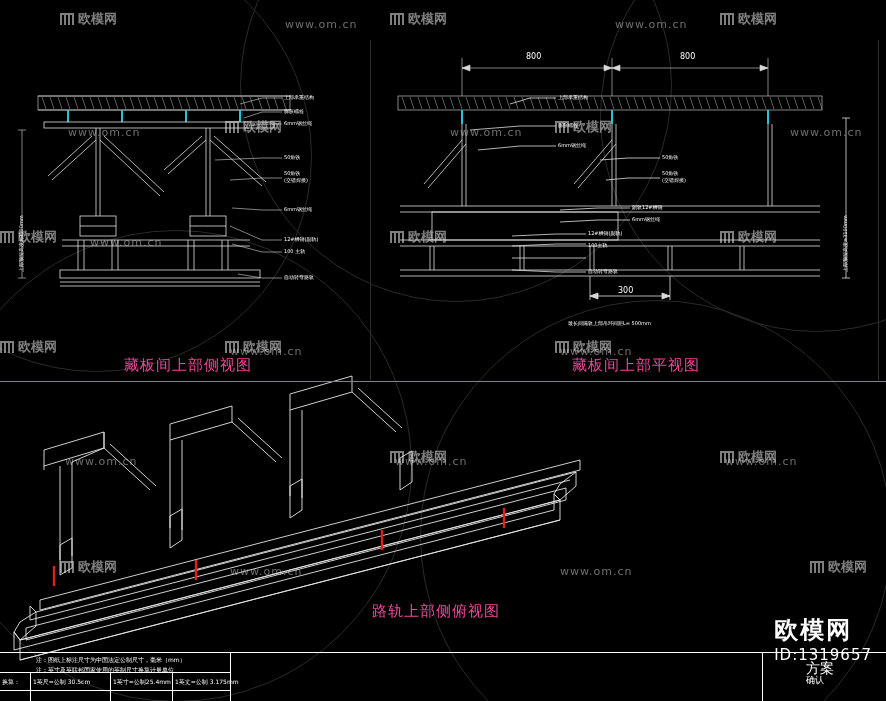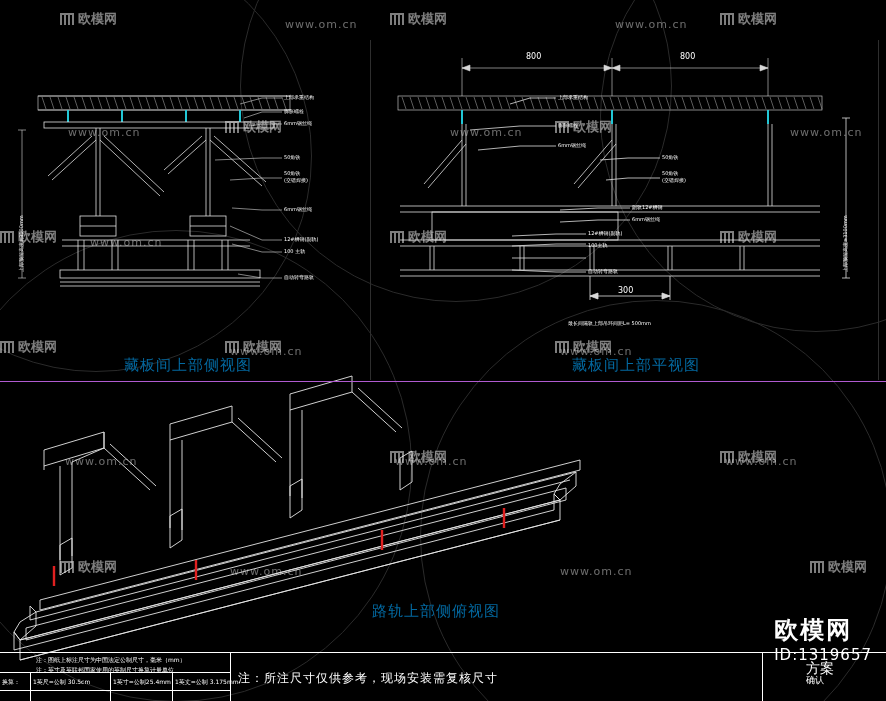--- a/index.html
+++ b/index.html
@@ -10,21 +10,21 @@
   .wm-logo .mark{display:inline-block;width:14px;height:12px;background:
      linear-gradient(#e6e6e6,#e6e6e6) 0 0/2px 12px no-repeat,
      linear-gradient(#e6e6e6,#e6e6e6) 4px 0/2px 12px no-repeat,
      linear-gradient(#e6e6e6,#e6e6e6) 8px 0/2px 12px no-repeat,
      linear-gradient(#e6e6e6,#e6e6e6) 12px 0/2px 12px no-repeat,
      linear-gradient(#e6e6e6,#e6e6e6) 0 0/14px 2px no-repeat;}
   .wm-logo .txt{color:#e8e8e8;font-size:13px;font-weight:bold;}
   .circle{position:absolute;border:1px solid #2a2a2a;border-radius:50%;}
   .vline{position:absolute;background:#2e2e2e;}
   .divider{position:absolute;left:0;width:886px;height:1px;background:#b05ad0;}
-  .titleCN{position:absolute;color:#0369a1;white-space:nowrap;font-size:15px;letter-spacing:1px;}
+  .titleCN{position:absolute;color:#ec4899;white-space:nowrap;font-size:15px;letter-spacing:1px;}
   .bigtitle{position:absolute;color:#fff;white-space:nowrap;font-size:19px;letter-spacing:1px;}
   .tiny{position:absolute;color:#fff;white-space:nowrap;font-size:5px;}
   .tiny6{position:absolute;color:#fff;white-space:nowrap;font-size:6px;}
   .dim{position:absolute;color:#fff;white-space:nowrap;font-size:8px;}
   .note{position:absolute;color:#fff;white-space:nowrap;font-size:12px;letter-spacing:1px;}
   .tblbox{position:absolute;border:1px solid #fff;}
   .hline{position:absolute;background:#fff;height:1px;}
   .vl{position:absolute;background:#fff;width:1px;}
   .brand{position:absolute;right:14px;}
   .brand .bt{font-size:24px;font-weight:bold;color:#fff;letter-spacing:2px;}
@@ -394,21 +394,20 @@
   <div class="vl" style="left:110px;top:672px;height:29px;"></div>
   <div class="vl" style="left:172px;top:672px;height:29px;"></div>
 
   <div class="tiny6" style="left:36px;top:656px;">注：图纸上标注尺寸为中国法定公制尺寸，毫米（mm）</div>
   <div class="tiny6" style="left:36px;top:666px;">注：英寸及英联邦国家使用的英制尺寸换算计量单位</div>
   <div class="tiny6" style="left:2px;top:678px;">换算：</div>
   <div class="tiny6" style="left:33px;top:678px;">1英尺=公制 30.5cm</div>
   <div class="tiny6" style="left:113px;top:678px;">1英寸=公制25.4mm</div>
   <div class="tiny6" style="left:175px;top:678px;">1英丈=公制 3.175mm</div>
 
-  <div class="note" style="left:238px;top:670px;">注：所注尺寸仅供参考，现场安装需复核尺寸</div>
 
   <div class="tblbox" style="left:762px;top:652px;width:124px;height:49px;border-left:1px solid #fff;border-top:0;border-right:0;border-bottom:0;"></div>
   <div class="tiny6" style="left:806px;top:660px;font-size:14px;">方案</div>
   <div class="tiny6" style="left:806px;top:674px;font-size:9px;">确认</div>
 
   <div class="brand" style="top:614px;">
     <div class="bt">欧模网</div>
     <div class="bid">ID:1319657</div>
   </div>
 

